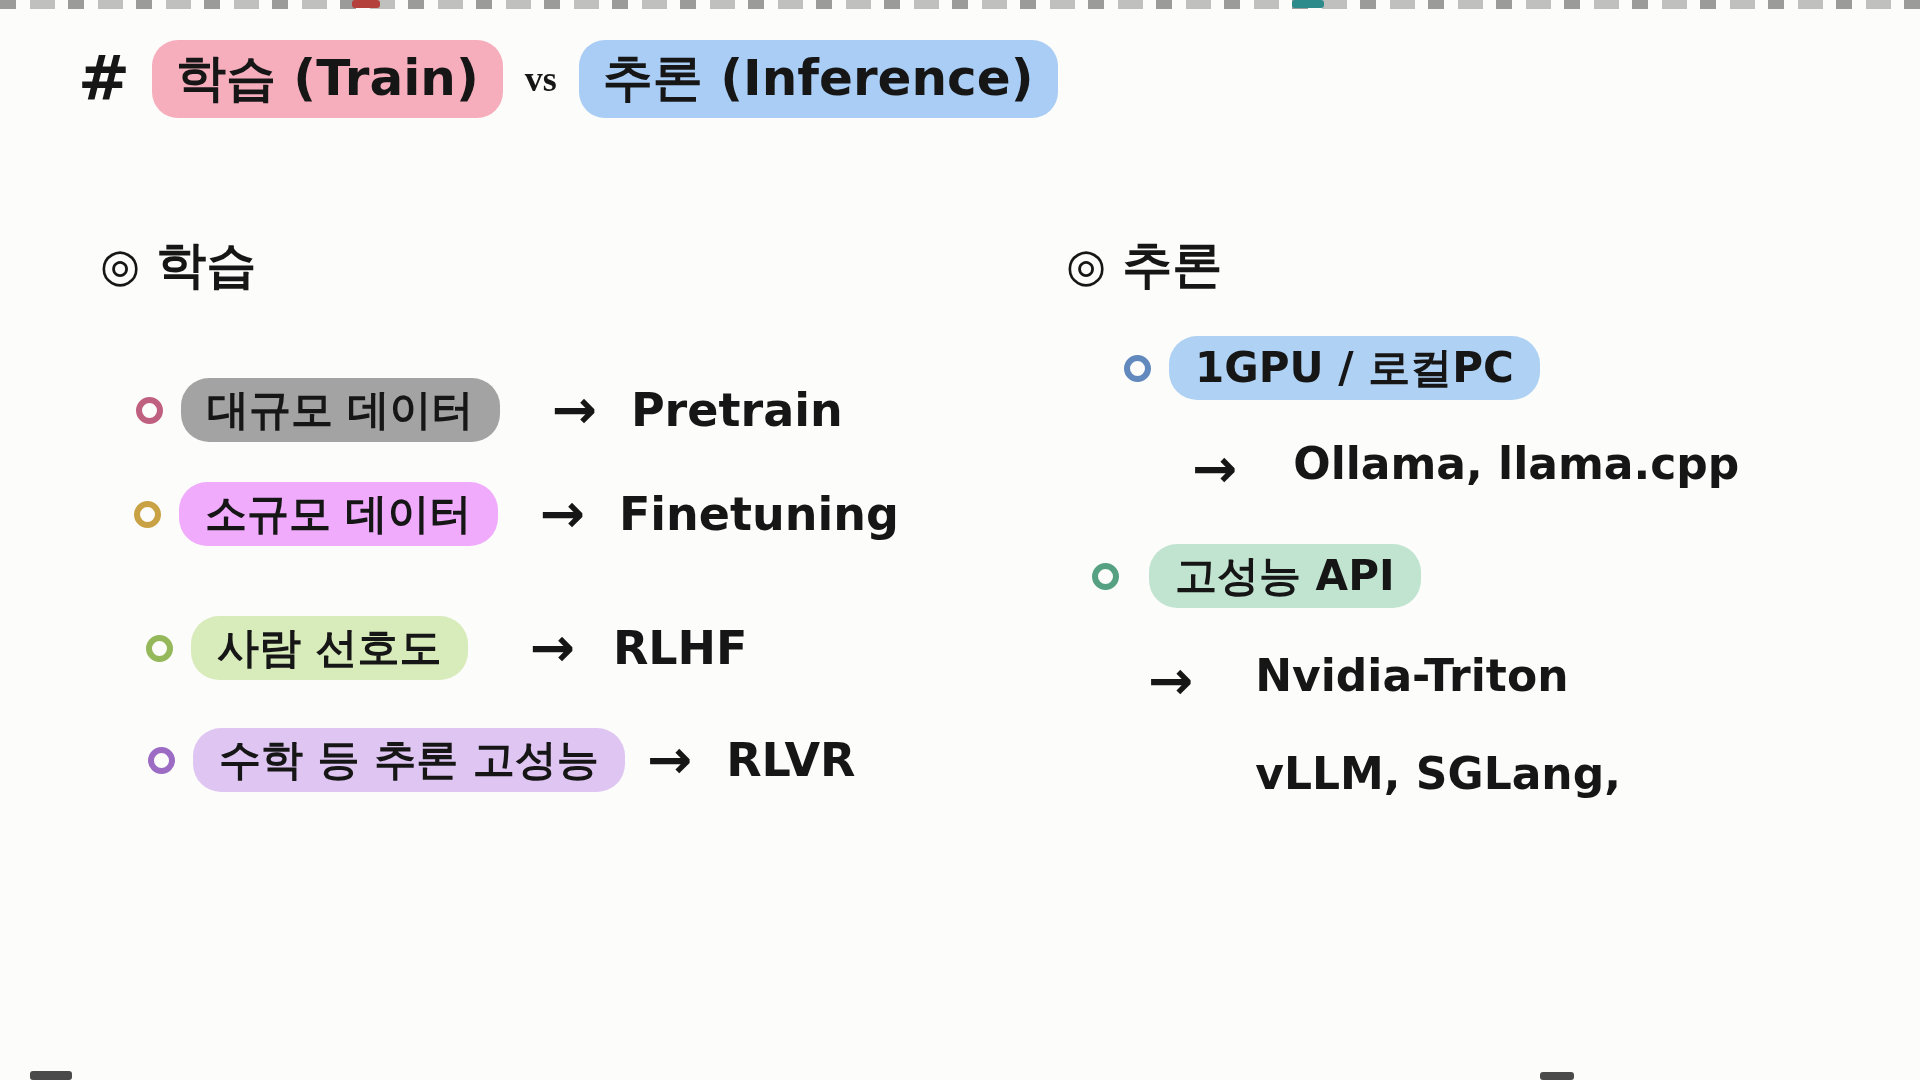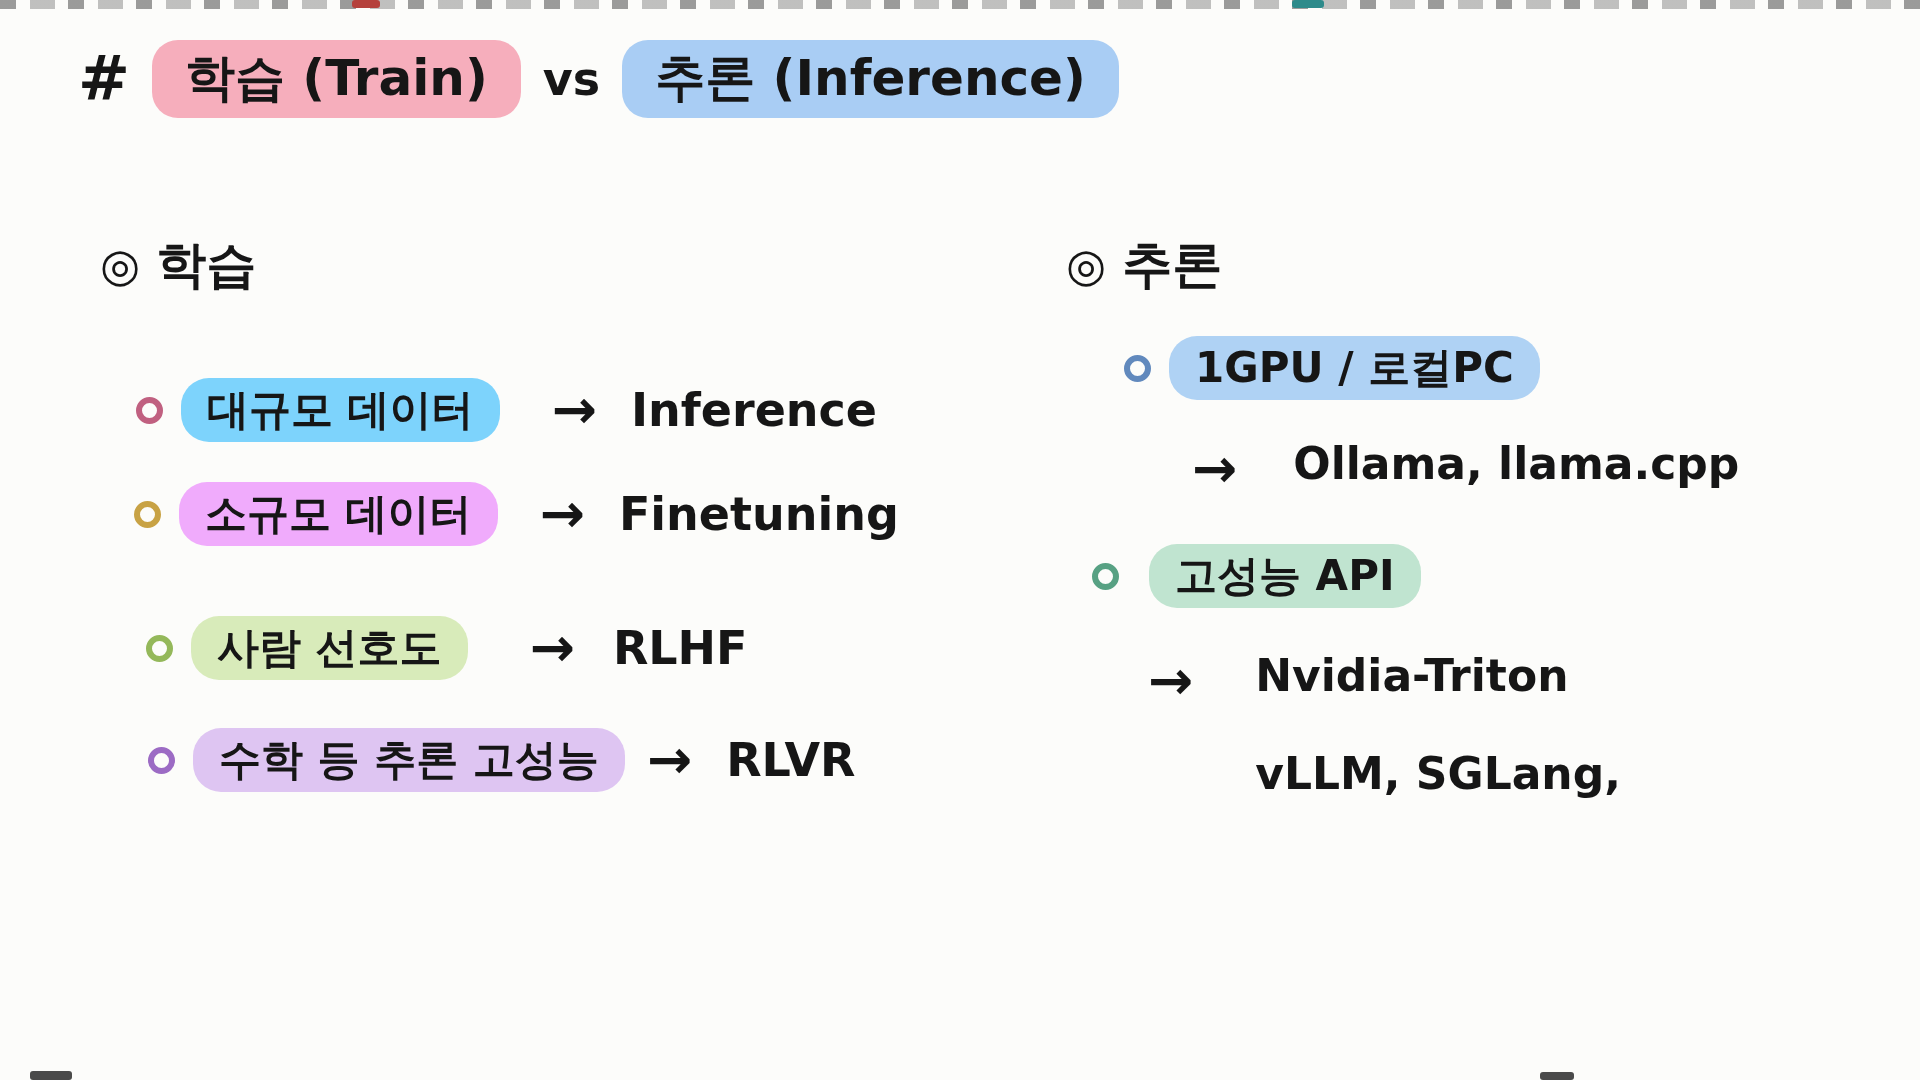--- a/index.html
+++ b/index.html
@@ -9,25 +9,25 @@
     font-family:"DejaVu Sans","Liberation Sans",sans-serif;
     color:#161616;
   }
   .abs{position:absolute;}
   
   .title-row{
     left:78px;top:40px;
     display:flex;align-items:center;gap:22px;
   }
   .hash{font-size:62px;font-weight:700;line-height:1;}
-  .vs{font-size:46px;font-weight:700;line-height:1;}
+  .vs{font-size:36px;font-weight:700;line-height:1;font-family:Liberation Serif, serif;}
   .pill{
     display:inline-block;
     border-radius:24px;
-    padding:10px 33px;
+    padding:10px 24px;
     font-weight:700;
     line-height:1.15;
     color:#161616;
   }
   .pill-title{font-size:50px;border-radius:26px;}
   
   .section-header{
     display:flex;align-items:center;gap:16px;
     font-size:50px;font-weight:700;line-height:1;
   }
@@ -74,23 +74,23 @@
   <span class="pill pill-title" style="background-color: rgb(169, 205, 244);">추론 (Inference)</span>
 </div>
 
 <div class="abs section-header" style="left:100px;top:240px;">
   <span class="bullseye">◎</span>
   <span>학습</span>
 </div>
 
 <div class="abs note-row" style="left:136px;top:378px;">
   <span class="ring" style="border-color: rgb(192, 96, 128);"></span>
-  <span class="pill tag-pill" style="background-color: #7dd3fc;">대규모 데이터</span>
+  <span class="pill tag-pill" style="background-color: #a3a3a3;">대규모 데이터</span>
   <span class="arrow" style="margin:0 34px 0 52px;">→</span>
-  <span class="result">Inference</span>
+  <span class="result">Pretrain</span>
 </div>
 
 <div class="abs note-row" style="left:134px;top:482px;">
   <span class="ring" style="border-color: rgb(200, 162, 68);"></span>
   <span class="pill tag-pill" style="background-color: #f0abfc;">소규모 데이터</span>
   <span class="arrow" style="margin:0 34px 0 42px;">→</span>
   <span class="result">Finetuning</span>
 </div>
 
 <div class="abs note-row" style="left:146px;top:616px;">

